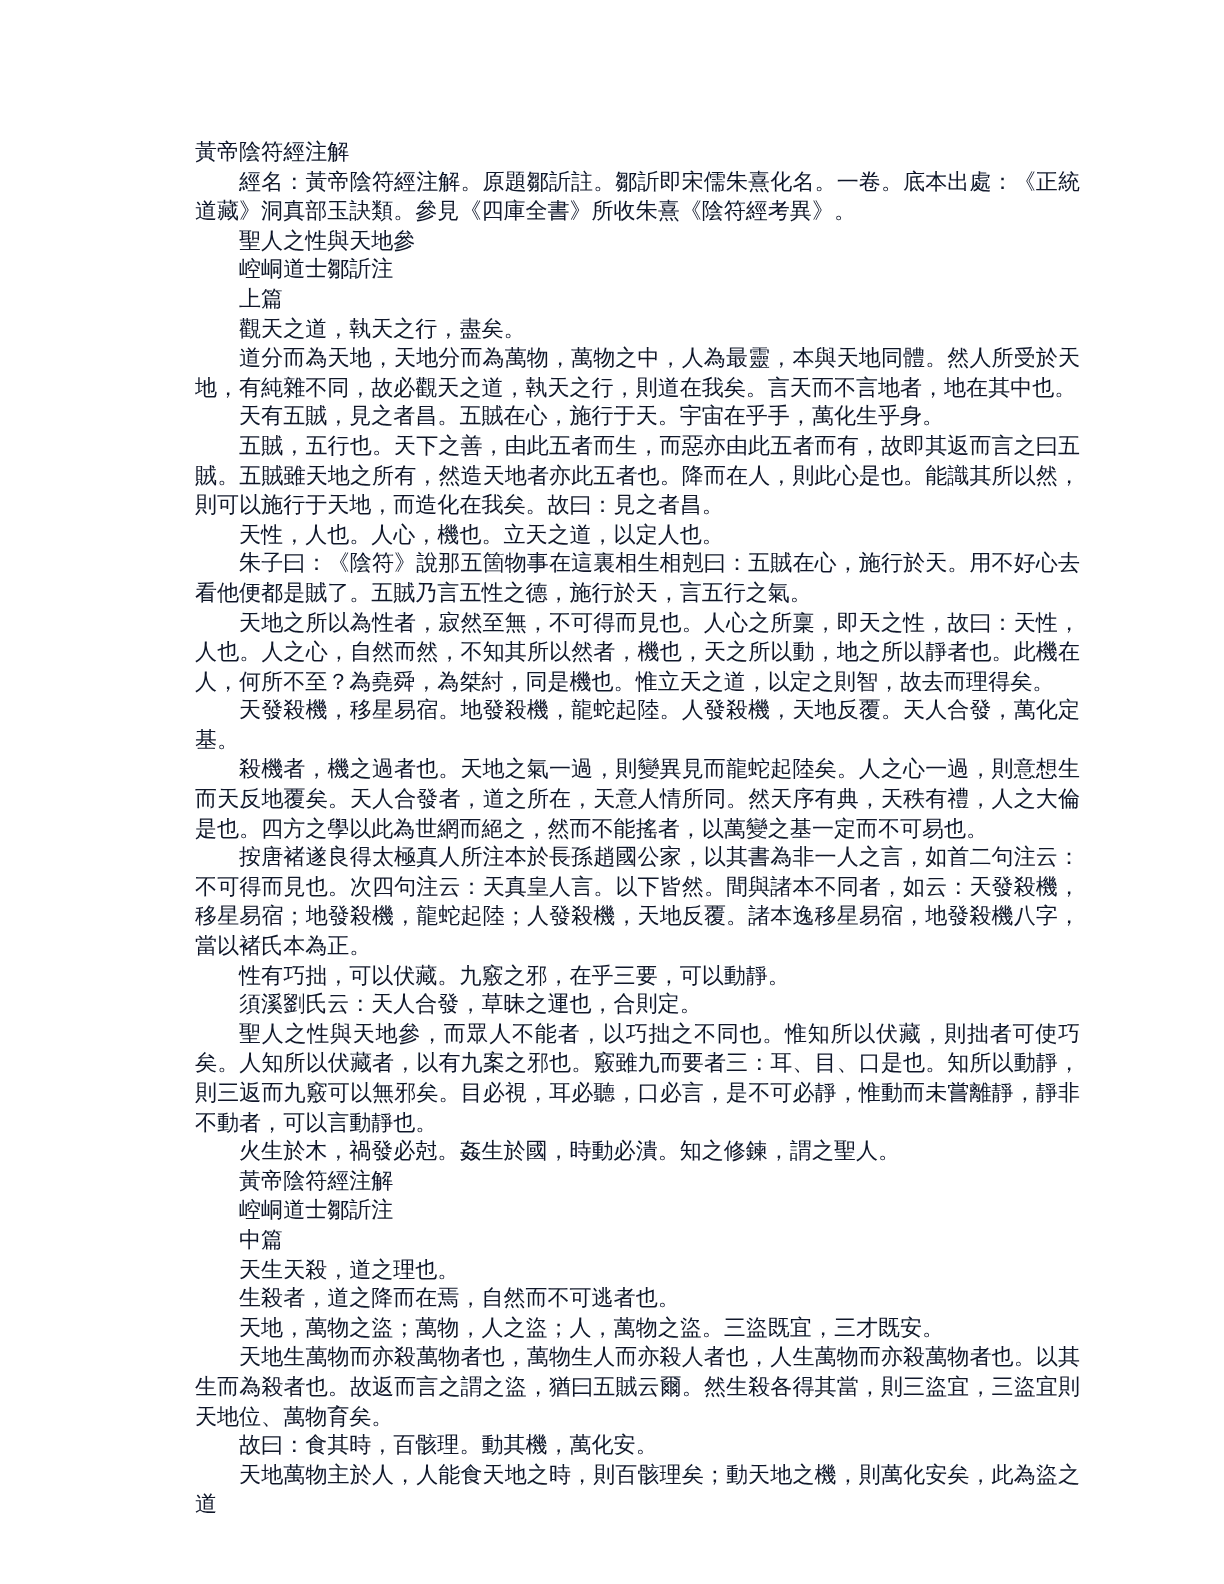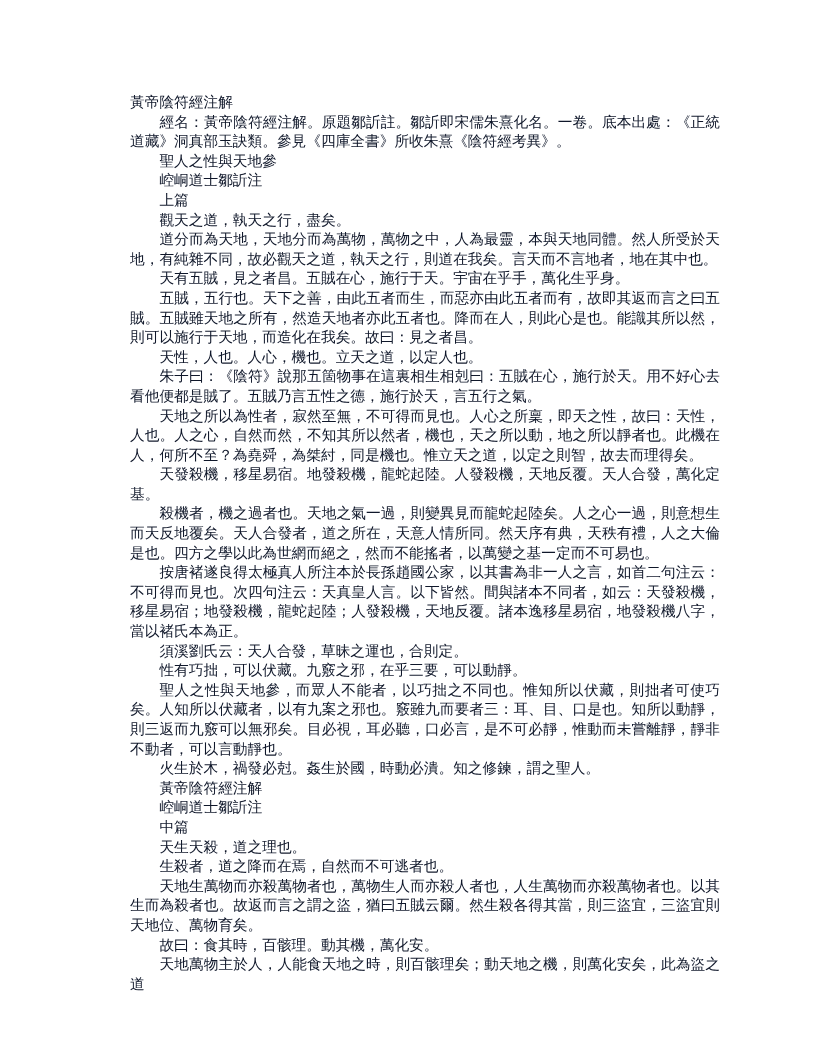--- a/index.html
+++ b/index.html
@@ -33,26 +33,27 @@
       <p class="indent">觀天之道，執天之行，盡矣。</p>
       <p class="indent">道分而為天地，天地分而為萬物，萬物之中，人為最靈，本與天地同體。然人所受於天地，有純雜不同，故必觀天之道，執天之行，則道在我矣。言天而不言地者，地在其中也。</p>
       <p class="indent">天有五賊，見之者昌。五賊在心，施行于天。宇宙在乎手，萬化生乎身。</p>
       <p class="indent">五賊，五行也。天下之善，由此五者而生，而惡亦由此五者而有，故即其返而言之曰五賊。五賊雖天地之所有，然造天地者亦此五者也。降而在人，則此心是也。能識其所以然，則可以施行于天地，而造化在我矣。故曰：見之者昌。</p>
       <p class="indent">天性，人也。人心，機也。立天之道，以定人也。</p>
       <p class="indent">朱子曰：《陰符》說那五箇物事在這裏相生相剋曰：五賊在心，施行於天。用不好心去看他便都是賊了。五賊乃言五性之德，施行於天，言五行之氣。</p>
       <p class="indent">天地之所以為性者，寂然至無，不可得而見也。人心之所稟，即天之性，故曰：天性，人也。人之心，自然而然，不知其所以然者，機也，天之所以動，地之所以靜者也。此機在人，何所不至？為堯舜，為桀紂，同是機也。惟立天之道，以定之則智，故去而理得矣。</p>
       <p class="indent">天發殺機，移星易宿。地發殺機，龍蛇起陸。人發殺機，天地反覆。天人合發，萬化定基。</p>
       <p class="indent">殺機者，機之過者也。天地之氣一過，則變異見而龍蛇起陸矣。人之心一過，則意想生而天反地覆矣。天人合發者，道之所在，天意人情所同。然天序有典，天秩有禮，人之大倫是也。四方之學以此為世網而絕之，然而不能搖者，以萬變之基一定而不可易也。</p>
       <p class="indent">按唐褚遂良得太極真人所注本於長孫趙國公家，以其書為非一人之言，如首二句注云：不可得而見也。次四句注云：天真皇人言。以下皆然。間與諸本不同者，如云：天發殺機，移星易宿；地發殺機，龍蛇起陸；人發殺機，天地反覆。諸本逸移星易宿，地發殺機八字，當以褚氏本為正。</p>
+      <p class="indent">性有巧拙，可以伏藏。九竅之邪，在乎三要，可以動靜。</p>
       <p class="indent">須溪劉氏云：天人合發，草昧之運也，合則定。</p>
-      <p class="indent">性有巧拙，可以伏藏。九竅之邪，在乎三要，可以動靜。</p>
       <p class="indent">聖人之性與天地參，而眾人不能者，以巧拙之不同也。惟知所以伏藏，則拙者可使巧矣。人知所以伏藏者，以有九案之邪也。竅雖九而要者三：耳、目、口是也。知所以動靜，則三返而九竅可以無邪矣。目必視，耳必聽，口必言，是不可必靜，惟動而未嘗離靜，靜非不動者，可以言動靜也。</p>
       <p class="indent">火生於木，禍發必尅。姦生於國，時動必潰。知之修鍊，謂之聖人。</p>
       <p class="indent">黃帝陰符經注解</p>
       <p class="indent">崆峒道士鄒訢注</p>
       <p class="indent">中篇</p>
       <p class="indent">天生天殺，道之理也。</p>
       <p class="indent">生殺者，道之降而在焉，自然而不可逃者也。</p>
+      <p class="indent">天地，萬物之盜；萬物，人之盜；人，萬物之盜。三盜既宜，三才既安。</p>
       <p class="indent">天地生萬物而亦殺萬物者也，萬物生人而亦殺人者也，人生萬物而亦殺萬物者也。以其生而為殺者也。故返而言之謂之盜，猶曰五賊云爾。然生殺各得其當，則三盜宜，三盜宜則天地位、萬物育矣。</p>
       <p class="indent">故曰：食其時，百骸理。動其機，萬化安。</p>
       <p class="indent">天地萬物主於人，人能食天地之時，則百骸理矣；動天地之機，則萬化安矣，此為盜之道</p>
     </div>
 </div>
 
 </body></html>

